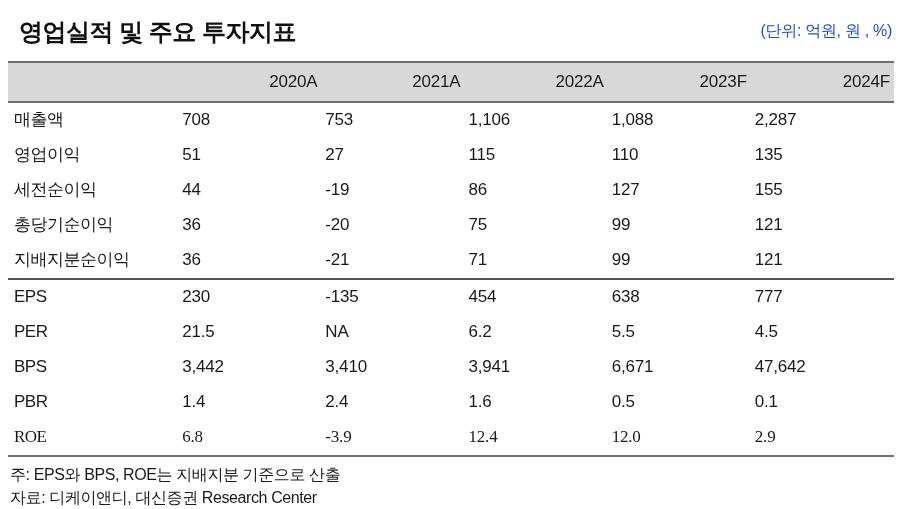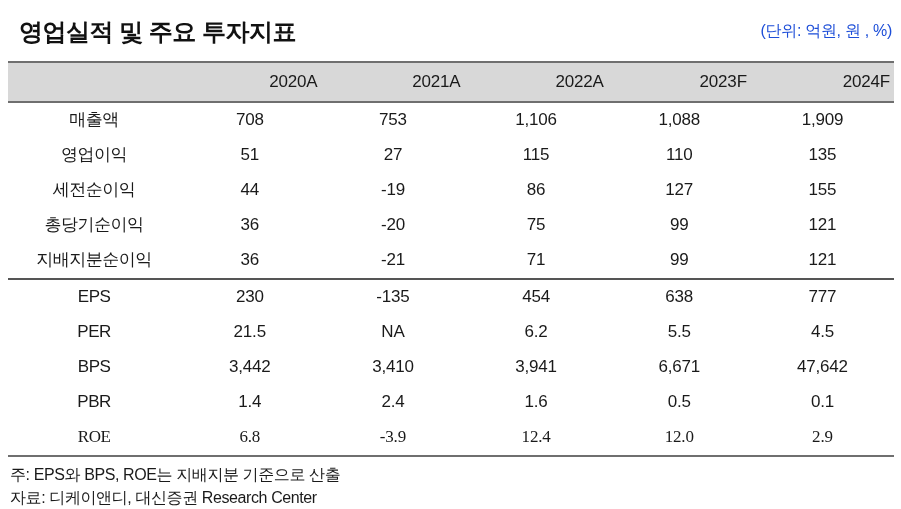--- a/index.html
+++ b/index.html
@@ -54,27 +54,27 @@
     padding: 9px 4px;
     border-top: 2px solid #6f6f6f;
     border-bottom: 2px solid #6f6f6f;
     letter-spacing: -0.2px;
   }
   table.fin th.label { text-align: left; }
 
   table.fin td {
     font-size: 17px;
     line-height: 20px;
-    text-align: center;
+    text-align: left;
     padding: 7px 4px 8px 4px;
     letter-spacing: -0.2px;
     white-space: nowrap;
   }
   table.fin td.label {
-    text-align: center;
+    text-align: left;
     padding-left: 6px;
     letter-spacing: -0.5px;
     margin-left: 12px;
   }
   tbody.block2 tr:first-child td { border-top: 2px solid #555; }
   tbody.block2 tr:last-child td { border-bottom: 2px solid #6f6f6f; font-family: Liberation Serif, serif; }
 
   .notes {
     margin: 6px 0 0 10px;
     font-size: 16px;
@@ -112,21 +112,21 @@
         <th>2024F</th>
       </tr>
     </thead>
     <tbody class="block1">
       <tr>
         <td class="label">매출액</td>
         <td>708</td>
         <td>753</td>
         <td>1,106</td>
         <td>1,088</td>
-        <td>1,909</td>
+        <td>2,287</td>
       </tr>
       <tr>
         <td class="label">영업이익</td>
         <td>51</td>
         <td>27</td>
         <td>115</td>
         <td>110</td>
         <td>135</td>
       </tr>
       <tr>

